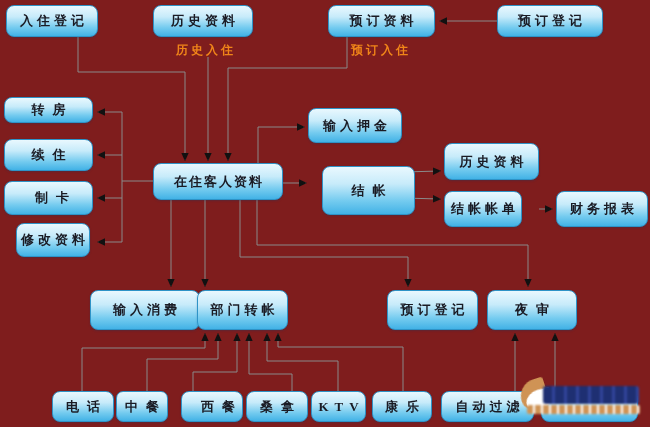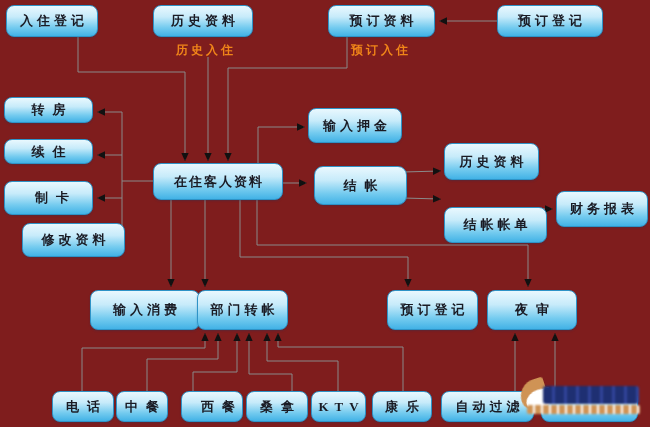--- a/index.html
+++ b/index.html
@@ -92,63 +92,63 @@
       </div>
       <div class="node" style="left: 328px; top: 5px; width: 107px; height: 32px;">
         <span style="letter-spacing: 4px; text-indent: 4px;">预订资料</span>
       </div>
       <div class="node" style="left: 497px; top: 5px; width: 106px; height: 32px;">
         <span style="letter-spacing: 4px; text-indent: 4px;">预订登记</span>
       </div>
       <div class="node" style="left: 4px; top: 97px; width: 89px; height: 26px;">
         <span style="letter-spacing: 8px; text-indent: 8px;">转房</span>
       </div>
-      <div class="node" style="left: 4px; top: 139px; width: 89px; height: 25px;">
+      <div class="node" style="left: 4px; top: 139px; width: 89px; height: 32px;">
         <span style="letter-spacing: 8px; text-indent: 8px;">续住</span>
       </div>
       <div class="node" style="left: 4px; top: 181px; width: 89px; height: 34px;">
         <span style="letter-spacing: 8px; text-indent: 8px; margin-left: 7px;">制卡</span>
       </div>
-      <div class="node" style="left: 22px; top: 223px; width: 103px; height: 34px;">
+      <div class="node" style="left: 16px; top: 223px; width: 74px; height: 34px;">
         <span style="letter-spacing: 4px; text-indent: 4px;">修改资料</span>
       </div>
       <div class="node" style="left: 153px; top: 163px; width: 130px; height: 37px;">
         <span style="letter-spacing: 2px; text-indent: 2px;">在住客人资料</span>
       </div>
       <div class="node" style="left: 308px; top: 108px; width: 94px; height: 35px;">
         <span style="letter-spacing: 4px; text-indent: 4px;">输入押金</span>
       </div>
-      <div class="node" style="left: 314px; top: 166px; width: 93px; height: 39px; border-radius: 9px;">
+      <div class="node" style="left: 322px; top: 166px; width: 93px; height: 49px;">
         <span style="letter-spacing: 8px; text-indent: 8px;">结帐</span>
       </div>
       <div class="node" style="left: 444px; top: 143px; width: 95px; height: 37px;">
         <span style="letter-spacing: 4px; text-indent: 4px;">历史资料</span>
       </div>
-      <div class="node" style="left: 444px; top: 207px; width: 103px; height: 36px;">
+      <div class="node" style="left: 444px; top: 191px; width: 78px; height: 36px;">
         <span style="letter-spacing: 4px; text-indent: 4px;">结帐帐单</span>
       </div>
       <div class="node" style="left: 556px; top: 191px; width: 92px; height: 36px;">
         <span style="letter-spacing: 4px; text-indent: 4px;">财务报表</span>
       </div>
       <div class="node" style="left: 90px; top: 290px; width: 110px; height: 40px; text-align: right;">
         <span style="letter-spacing: 4px; text-indent: 4px;">输入消费</span>
       </div>
       <div class="node" style="left: 197px; top: 290px; width: 91px; height: 40px; text-align: right;">
         <span style="letter-spacing: 4px; text-indent: 4px;">部门转帐</span>
       </div>
       <div class="node" style="left: 387px; top: 290px; width: 91px; height: 40px;">
         <span style="letter-spacing: 4px; text-indent: 4px;">预订登记</span>
       </div>
       <div class="node" style="left: 487px; top: 290px; width: 90px; height: 40px;">
         <span style="letter-spacing: 8px; text-indent: 8px;">夜审</span>
       </div>
       <div class="node" style="left: 52px; top: 391px; width: 62px; height: 31px;">
         <span style="letter-spacing: 8px; text-indent: 8px;">电话</span>
       </div>
-      <div class="node" style="left: 116px; top: 391px; width: 52px; height: 31px;">
+      <div class="node" style="left: 116px; top: 391px; width: 52px; height: 31px; border-radius: 7px;">
         <span style="letter-spacing: 8px; text-indent: 8px;">中餐</span>
       </div>
       <div class="node" style="left: 181px; top: 391px; width: 62px; height: 31px;">
         <span style="letter-spacing: 8px; text-indent: 8px; margin-left: 12px;">西餐</span>
       </div>
       <div class="node" style="left: 246px; top: 391px; width: 62px; height: 31px;">
         <span style="letter-spacing: 8px; text-indent: 8px;">桑拿</span>
       </div>
       <div class="node" style="left: 311px; top: 391px; width: 55px; height: 31px;">
         <span style="letter-spacing: 6px; text-indent: 6px;">KTV</span>

